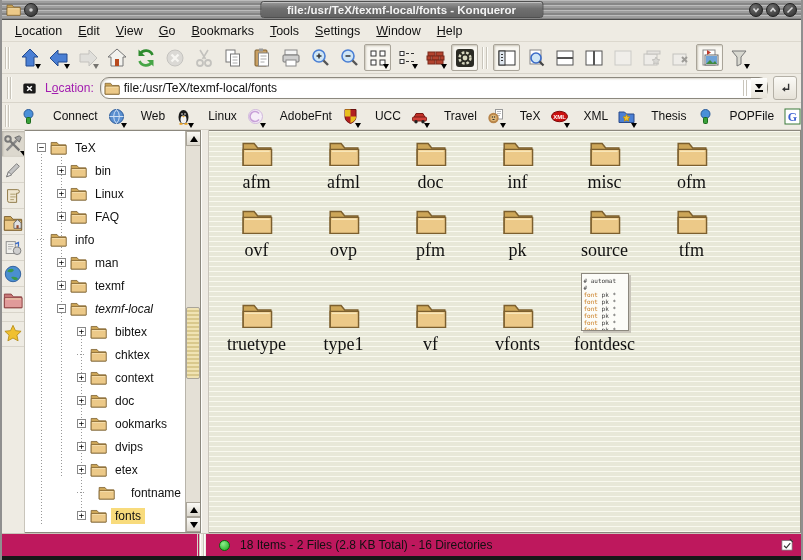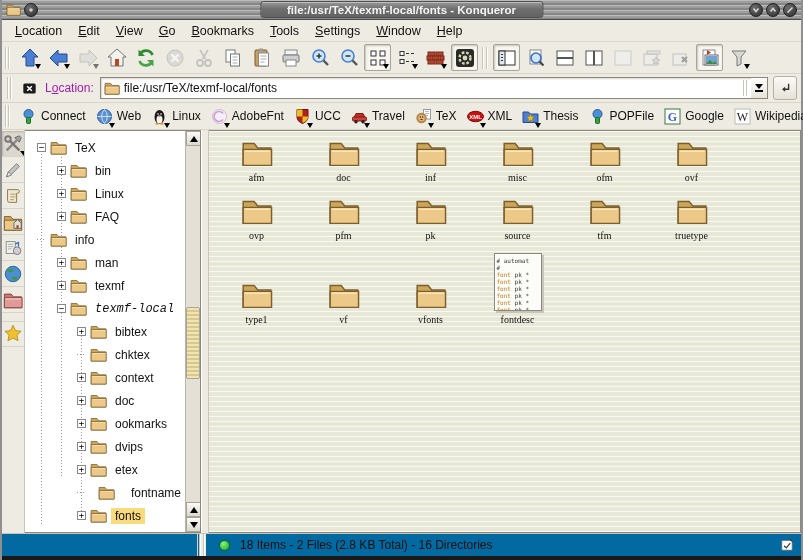--- a/index.html
+++ b/index.html
@@ -45,36 +45,36 @@
   .ic16 { width:16px; height:16px; display:inline-block; }
   svg { display:block; width:100%; height:100%; }
   .dd { position:absolute; right:1px; bottom:1px; width:0; height:0;
     border-left:3.5px solid transparent; border-right:3.5px solid transparent; border-top:5px solid #000; }
   .tsep { width:7px; height:22px; margin:0 3px;
     background:repeating-linear-gradient(90deg,#c9c5bb 0 1px,#fdfdf9 1px 2px,#eeebe3 2px 3.5px); }
 
   
   .toolbar-location { height:29px; flex:0 0 29px; padding:0 4px; }
   .loc-label { font-size:12px; color:#a21caf; margin:0 6px 0 4px; white-space:nowrap; }
-  .combo { flex:1; height:22px; background:#fff; border:1px solid #8c887e; border-radius:0;
+  .combo { flex:1; height:22px; background:#fff; border:1px solid #8c887e; border-radius:9px;
     display:flex; align-items:center; padding-left:3px; box-shadow:inset 1px 1px 2px #d8d4ca; }
   .combo-text { flex:1; font-size:12px; color:#111; padding-left:4px; white-space:nowrap; overflow:hidden; }
   .combo-ridges { width:6px; height:16px; margin-right:2px;
     background:repeating-linear-gradient(90deg,#c9c5bb 0 1px,#fff 1px 3px); }
   .combo-arrow { width:16px; height:20px; border-left:1px solid #c9c5bb; display:flex;
     align-items:center; justify-content:center; background:linear-gradient(180deg,#fdfdfb,#e8e4da); border:none; }
   .combo-arrow i { width:0; height:0; border-left:4px solid transparent; border-right:4px solid transparent;
     border-top:5px solid #000; display:block; }
   .combo-arrow b { display:block; width:8px; height:1.5px; background:#000; margin-top:1px; }
   .gobtn { width:24px; height:24px; margin-left:5px; border:1px solid #b4b0a6; border-radius:3px;
     background:linear-gradient(180deg,#fbfaf6,#e6e2d8); display:inline-flex; align-items:center; justify-content:center; }
 
   
   .toolbar-bookmarks { height:27px; flex:0 0 27px; padding:0 2px; }
-  .bmk { display:inline-flex; align-items:center; gap:4px; background:none; border:none;
+  .bmk { display:inline-flex; align-items:center; gap:16px; background:none; border:none;
     padding:2px 5px; font-size:12px; color:#111; white-space:nowrap; }
   .bmk-ic { position:relative; width:17px; height:17px; display:inline-block; }
   .bdd { position:absolute; right:-2px; bottom:-3px; width:0; height:0;
     border-left:3.5px solid transparent; border-right:3.5px solid transparent; border-top:5px solid #000; }
   .bmk-label { font-size:12px; }
   .overflow { margin-left:auto; font-size:13px; font-weight:bold; color:#111; padding:0 6px; background:none; border:none; }
 
   
   .content { flex:1; display:flex; min-height:0; background:#eeebe3; }
   .side-strip { width:23px; flex:0 0 23px; background:#eeebe3; border-right:1px solid #c9c5bb;
@@ -88,21 +88,21 @@
 
   .tree-panel { width:176px; flex:0 0 176px; position:relative; background:#fff;
     border:1px solid #8c887e; border-left:none; overflow:hidden; }
   .tree-rows { position:absolute; inset:0 15px 0 0; padding-top:5px; }
   .tree-row { height:23px; display:flex; align-items:center; gap:4px; }
   .expander { width:9px; height:9px; flex:0 0 9px; border:1px solid #888; background:#fff;
     font-size:9px; line-height:7px; text-align:center; color:#000; font-family:"DejaVu Sans Mono",monospace; }
   .expander.no { border:none; background:none; height:1px;
     background:repeating-linear-gradient(90deg,#999 0 1px,transparent 1px 3px); }
   .tree-label { font-size:12px; color:#111; padding:1px 4px; white-space:nowrap; }
-  .tree-label.italic { font-style:italic;font-family:Liberation Mono, monospace; }
+  .tree-label.italic { font-style:italic; }
   .tree-label.selected { background:#f8db7c; }
   .guide { position:absolute; width:1px;
     background:repeating-linear-gradient(180deg,#999 0 1px,transparent 1px 3px); }
   #guide1 { left:16px; top:14px; bottom:6px; }
   #guide2 { left:36px; top:26px; bottom:55px; }
   #guide3 { left:56px; top:196px; bottom:20px; }
 
   .vscroll { position:absolute; top:0; right:0; bottom:0; width:15px; background:#e4e0d6;
     border-left:1px solid #b8b4aa; }
   .sarrow { width:15px; height:15px; border:1px solid #a9a499; background:linear-gradient(180deg,#fbfaf6,#dcd8ce);
@@ -115,29 +115,29 @@
   .sbottom { position:absolute; bottom:0; left:0; }
 
   .splitter { width:8px; flex:0 0 8px; background:#eeebe3; border-left:1px solid #fdfdf9; border-right:1px solid #c9c5bb; }
 
   .main-view { flex:1; position:relative; border:1px solid #8c887e; border-left:none; overflow:hidden;
     background:repeating-linear-gradient(180deg,#f9f9ef 0 1px,#e8e8d8 1px 5px); }
   .folder-grid { display:grid; grid-template-columns:repeat(6,87px); padding:6px 0 0 4px; row-gap:12px; }
   .cell { display:flex; flex-direction:column; align-items:center; justify-content:flex-end; }
   .cell-ic.ic-folder { width:36px; height:32px; }
   .cell-ic.ic-file { width:34px; height:34px; }
-  .cell-label { font-family:"Liberation Serif","DejaVu Serif",serif; font-size:10px; color:#101010; margin-top:3px; }
+  .cell-label { font-family:"Liberation Serif","DejaVu Serif",serif; font-size:18px; color:#101010; margin-top:3px; }
   .preview-box { width:48px; height:58px; background:#fcfcf8; border:1px solid #8c887e;
     box-shadow:2px 2px 0 #c9c5bb; padding:3px 2px; overflow:hidden; }
   .pl { font-family:"DejaVu Sans Mono","Liberation Mono",monospace; font-size:6px; line-height:7px;
     color:#3a3a3a; white-space:pre; }
   .pl .or { color:#c87818; }
 
   
-  .statusrow { height:23px; flex:0 0 23px; display:flex; align-items:center; background:#0369a1;
+  .statusrow { height:23px; flex:0 0 23px; display:flex; align-items:center; background:#be185d;
     border-top:1px solid #c9c5bb; }
   .status-left { width:196px; flex:0 0 196px; height:100%; border-right:1px solid #d8d4ca; }
   .led { width:11px; height:11px; border-radius:50%; margin:0 10px 0 10px;
     background:radial-gradient(circle at 35% 30%, #8cf08c, #18a818); border:1px solid #0a6a0a; }
   .status-text { font-size:12px; color:#111; }
   .status-right { margin-left:auto; margin-right:6px; width:16px; height:16px; }
   .bottom-edge { height:4px; flex:0 0 4px; background:#181818; }
 </style>
 </head>
 <body>
@@ -899,20 +899,30 @@
             <div class="cell-label">afm</div>
           </div>
           <div class="cell">
             <span class="cell-ic ic-folder">
               <svg viewBox="0 0 22 22">
                 <path d="M1.5 4.5 h7.5 l2.5 3 h9 V19.5 H1.5z" fill="#cda658" stroke="#7c5f2e"></path>
                 <path d="M1.5 8.5 h19.5 V19.5 H1.5z" fill="#ecc988" stroke="#7c5f2e"></path>
                 <path d="M2.7 9.8 h17" stroke="#f8e6b8" fill="none"></path>
               </svg>
             </span>
+            <div class="cell-label">afml</div>
+          </div>
+          <div class="cell">
+            <span class="cell-ic ic-folder">
+              <svg viewBox="0 0 22 22">
+                <path d="M1.5 4.5 h7.5 l2.5 3 h9 V19.5 H1.5z" fill="#cda658" stroke="#7c5f2e"></path>
+                <path d="M1.5 8.5 h19.5 V19.5 H1.5z" fill="#ecc988" stroke="#7c5f2e"></path>
+                <path d="M2.7 9.8 h17" stroke="#f8e6b8" fill="none"></path>
+              </svg>
+            </span>
             <div class="cell-label">doc</div>
           </div>
           <div class="cell">
             <span class="cell-ic ic-folder">
               <svg viewBox="0 0 22 22">
                 <path d="M1.5 4.5 h7.5 l2.5 3 h9 V19.5 H1.5z" fill="#cda658" stroke="#7c5f2e"></path>
                 <path d="M1.5 8.5 h19.5 V19.5 H1.5z" fill="#ecc988" stroke="#7c5f2e"></path>
                 <path d="M2.7 9.8 h17" stroke="#f8e6b8" fill="none"></path>
               </svg>
             </span>

